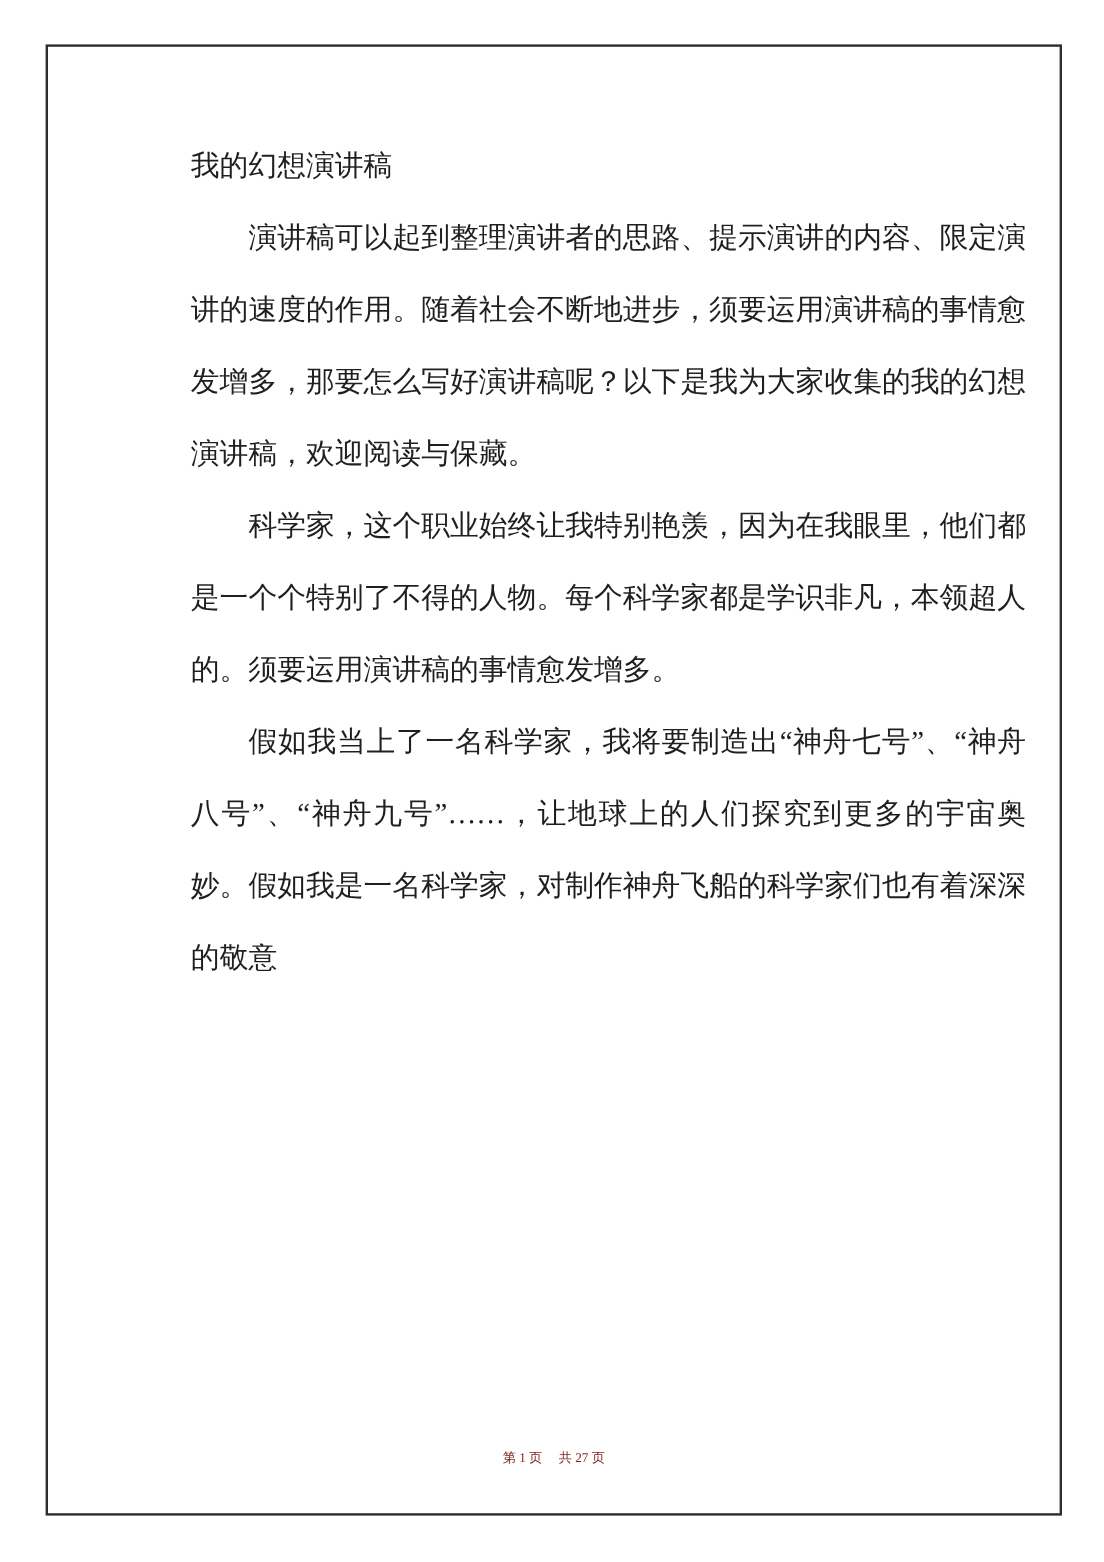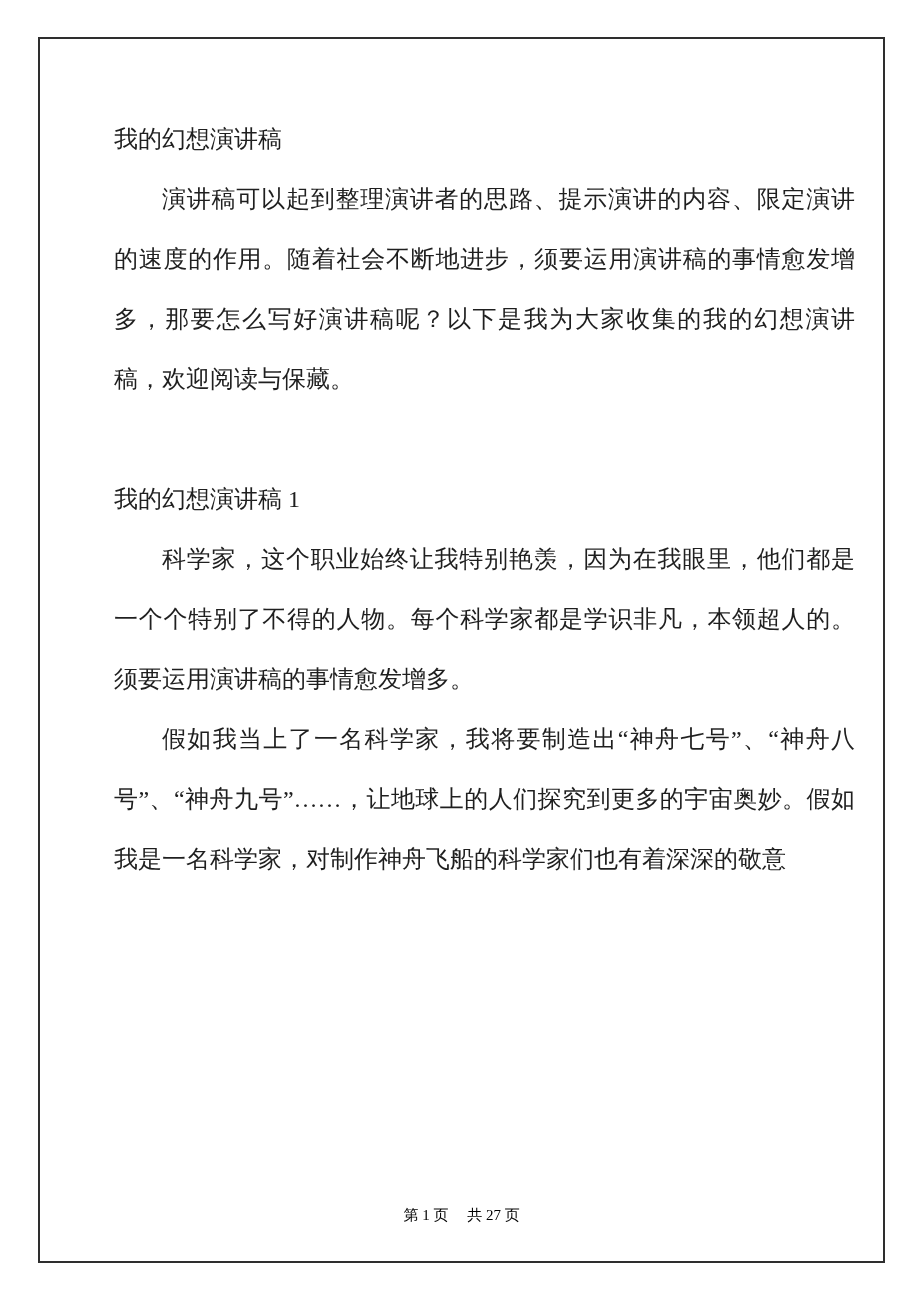--- a/index.html
+++ b/index.html
@@ -17,20 +17,21 @@
   .page {
     position: absolute;
     left: 38px;
     top: 37px;
     width: 847px;
     height: 1226px;
     box-sizing: border-box;
     border: 2px solid #2e2e2e;
     background: #ffffff;
     overflow: hidden;
+    padding-left: 45px;
   }
   .content {
     padding: 70px 28px 0 74px;
     font-size: 24px;
     line-height: 60px;
   }
   .content p {
     margin: 0;
     padding: 0;
   }
@@ -45,41 +46,40 @@
   .section-heading {
     margin-top: 60px !important;
     text-align: left;
   }
   .page-footer {
     position: absolute;
     left: 0;
     right: 0;
     bottom: 36px;
     text-align: center;
-    font-size: 15px;
+    font-size: 11px;
     line-height: 20px;
-    color: #000000;
+    color: #7f1d1d;
   }
   .page-footer .seg {
     display: inline-block;
   }
   .page-footer .seg + .seg {
     margin-left: 1em;
   }
 </style>
 </head>
 <body>
 
 <div class="page">
   <div class="content">
     <p class="doc-title">我的幻想演讲稿</p>
 
     <p class="body-para">演讲稿可以起到整理演讲者的思路、提示演讲的内容、限定演讲的速度的作用。随着社会不断地进步，须要运用演讲稿的事情愈发增多，那要怎么写好演讲稿呢？以下是我为大家收集的我的幻想演讲稿，欢迎阅读与保藏。</p>
 
-    <p class="section-heading">我的幻想演讲稿 1</p>
 
     <p class="body-para">科学家，这个职业始终让我特别艳羡，因为在我眼里，他们都是一个个特别了不得的人物。每个科学家都是学识非凡，本领超人的。须要运用演讲稿的事情愈发增多。</p>
 
 
     <p class="body-para">假如我当上了一名科学家，我将要制造出“神舟七号”、“神舟八号”、“神舟九号”……，让地球上的人们探究到更多的宇宙奥妙。假如我是一名科学家，对制作神舟飞船的科学家们也有着深深的敬意</p>
   </div>
 
   <div class="page-footer">
     <span class="seg">第 1 页</span>
     <span class="seg">共 27 页</span>

